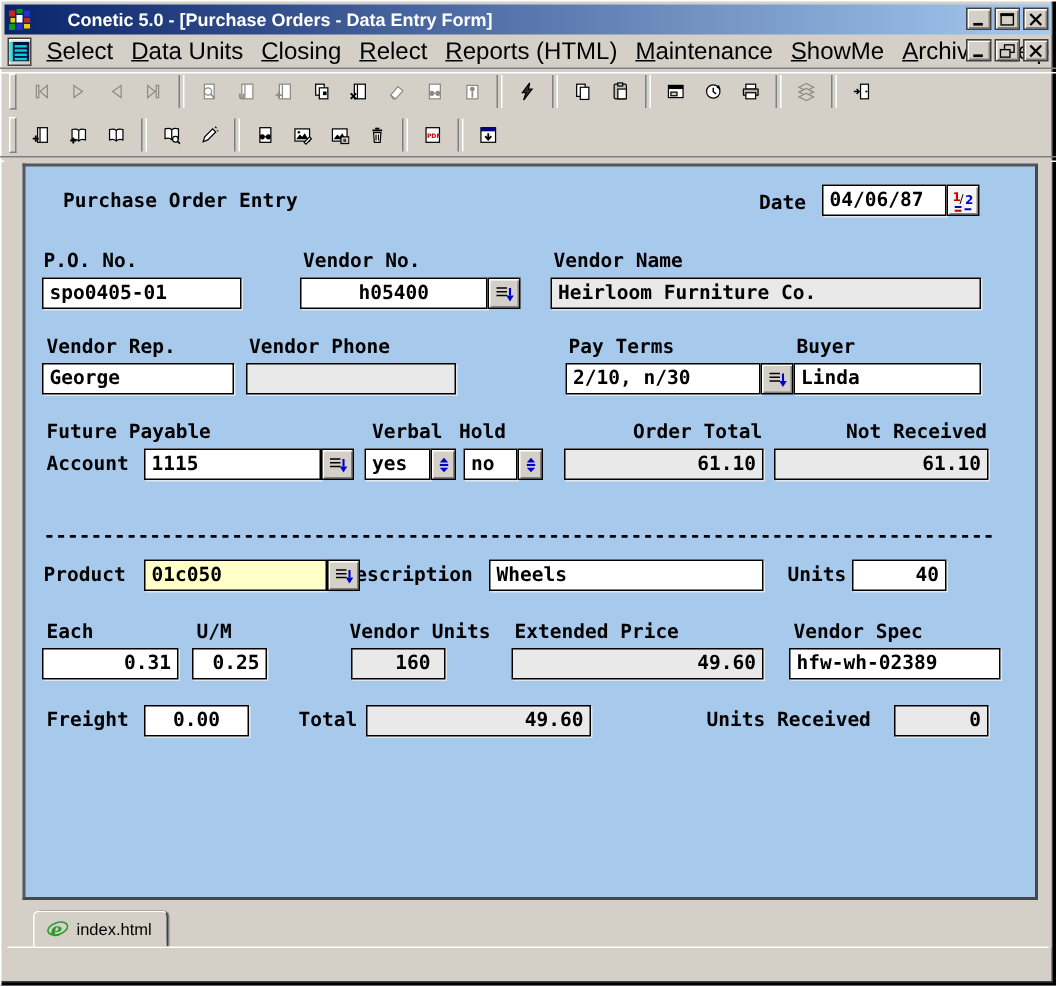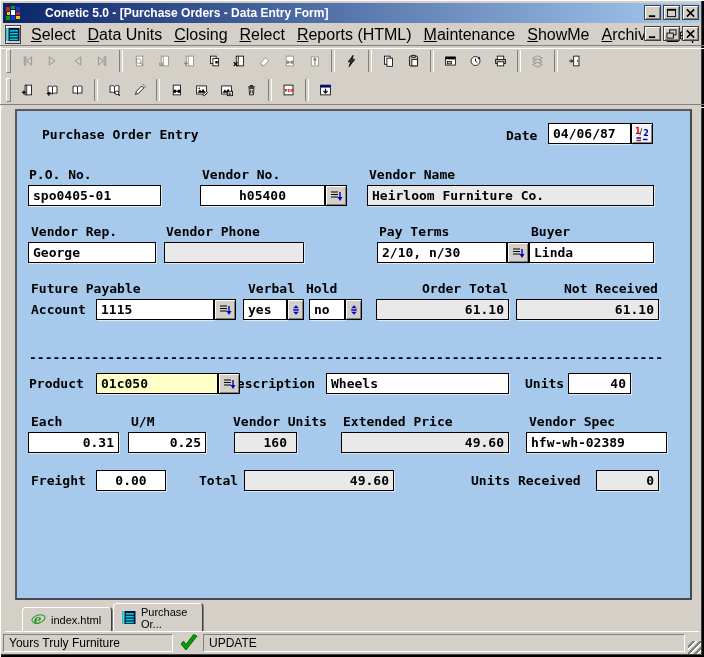--- a/index.html
+++ b/index.html
@@ -466,21 +466,21 @@
       <div class="fld" style="left:309px;top:262px;width:183px;">Wheels</div>
       <div class="lbl" style="left:508px;top:265px;">Units</div>
       <div class="fld num" style="left:551px;top:262px;width:63px;">40</div>
 
       <div class="lbl" style="left:14px;top:303px;">Each</div>
       <div class="lbl" style="left:114px;top:303px;">U/M</div>
       <div class="lbl" style="left:216px;top:303px;">Vendor Units</div>
       <div class="lbl" style="left:326px;top:303px;">Extended Price</div>
       <div class="lbl" style="left:512px;top:303px;">Vendor Spec</div>
       <div class="fld num" style="left:11px;top:321px;width:91px;">0.31</div>
-      <div class="fld num" style="left:111px;top:321px;width:78px;">0.25</div>
+      <div class="fld num" style="left:111px;top:321px;width:50px;">0.25</div>
       <div class="fld ro num" style="left:217px;top:321px;width:63px;padding-right:9px;">160</div>
       <div class="fld ro num" style="left:324px;top:321px;width:168px;">49.60</div>
       <div class="fld" style="left:509px;top:321px;width:141px;">hfw-wh-02389</div>
 
       <div class="lbl" style="left:14px;top:362px;">Freight</div>
       <div class="fld num" style="left:79px;top:359px;width:70px;text-align:center;">0.00</div>
       <div class="lbl" style="left:182px;top:362px;">Total</div>
       <div class="fld ro num" style="left:227px;top:359px;width:150px;">49.60</div>
       <div class="lbl" style="left:454px;top:362px;">Units Received</div>
       <div class="fld ro num" style="left:579px;top:359px;width:63px;">0</div>
@@ -488,40 +488,17 @@
 
     <div class="tab" style="left:19px;top:501px;width:90px;height:24px;">
       <span>
         <svg width="15" height="15" viewBox="0 0 16 16">
           <text x="3" y="12.5" font-size="13" font-weight="bold" font-style="italic" fill="#2a9a2a" font-family="DejaVu Serif">e</text>
           <ellipse cx="8" cy="7.5" rx="7.2" ry="4.2" fill="none" stroke="#2a9a2a" stroke-width="1.1" transform="rotate(-18 8 7.5)"></ellipse>
         </svg>
       </span>
       <span>index.html</span>
     </div>
-    <div class="tab" style="left:110px;top:497px;width:90px;height:28px;">
-      <span>
-        <svg width="14" height="13" viewBox="0 0 16 16">
-            <rect x="0" y="0" width="16" height="16" fill="#001040"></rect>
-        <rect x="0" y="0" width="2.5" height="16" fill="#40e0e0"></rect>
-            <rect x="4" y="2.5" width="10" height="2" fill="#00d0d0"></rect>
-        <rect x="4" y="6" width="10" height="2" fill="#00d0d0"></rect>
-            <rect x="4" y="9.5" width="10" height="2" fill="#00d0d0"></rect>
-        <rect x="4" y="13" width="10" height="2" fill="#00d0d0"></rect>
-          </svg>
-      </span>
-      <span>Purchase Or...</span>
-    </div>
     <div class="tabline" style="top:525px;"></div>
   </div>
 
-  <div class="statusbar">
-    <div class="sbpanel" style="left:0px;width:170px;">Yours Truly Furniture</div>
-    <span style="position:absolute;left:176px;top:1px;">
-      <svg width="20" height="18" viewBox="0 0 20 18">
-          <path d="M2 10l5 6L18 2l-3.5-1.5L7 10.5 4.5 7z" fill="#00a000" stroke="#005000" stroke-width="0.8"></path>
-        </svg>
-    </span>
-    <div class="sbpanel" style="left:200px;right:16px;">UPDATE</div>
-    <div class="sizegrip"></div>
-  </div>
 
 </div>
 
 </body></html>

